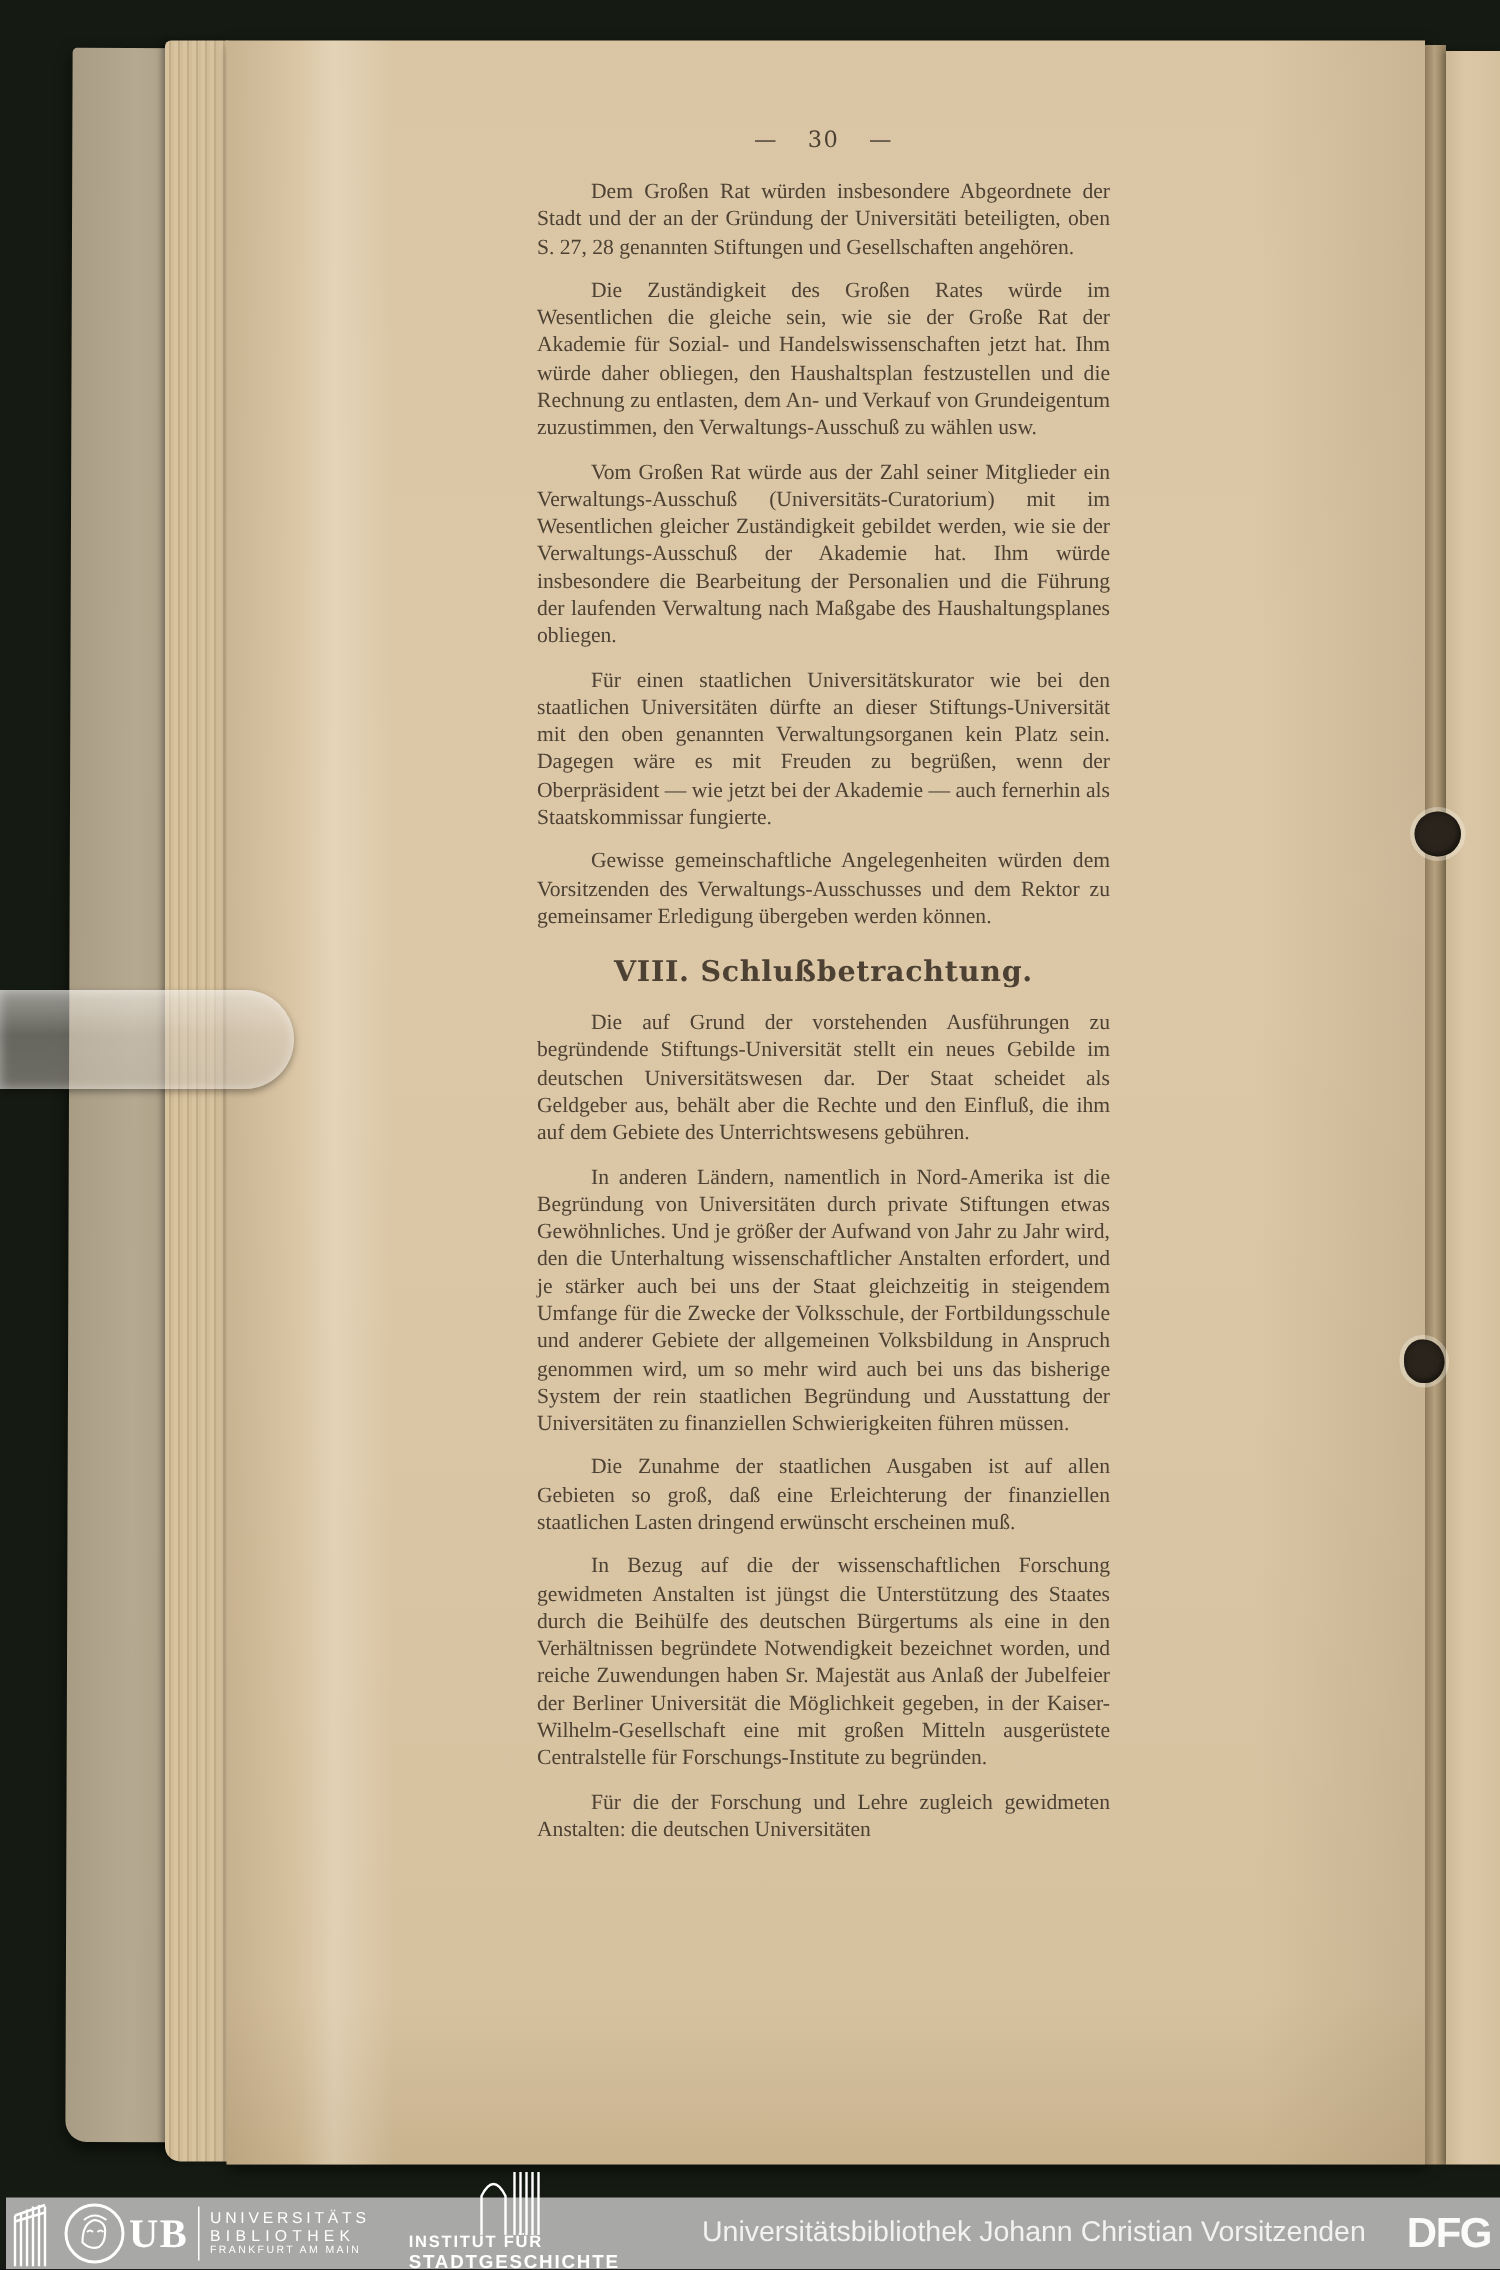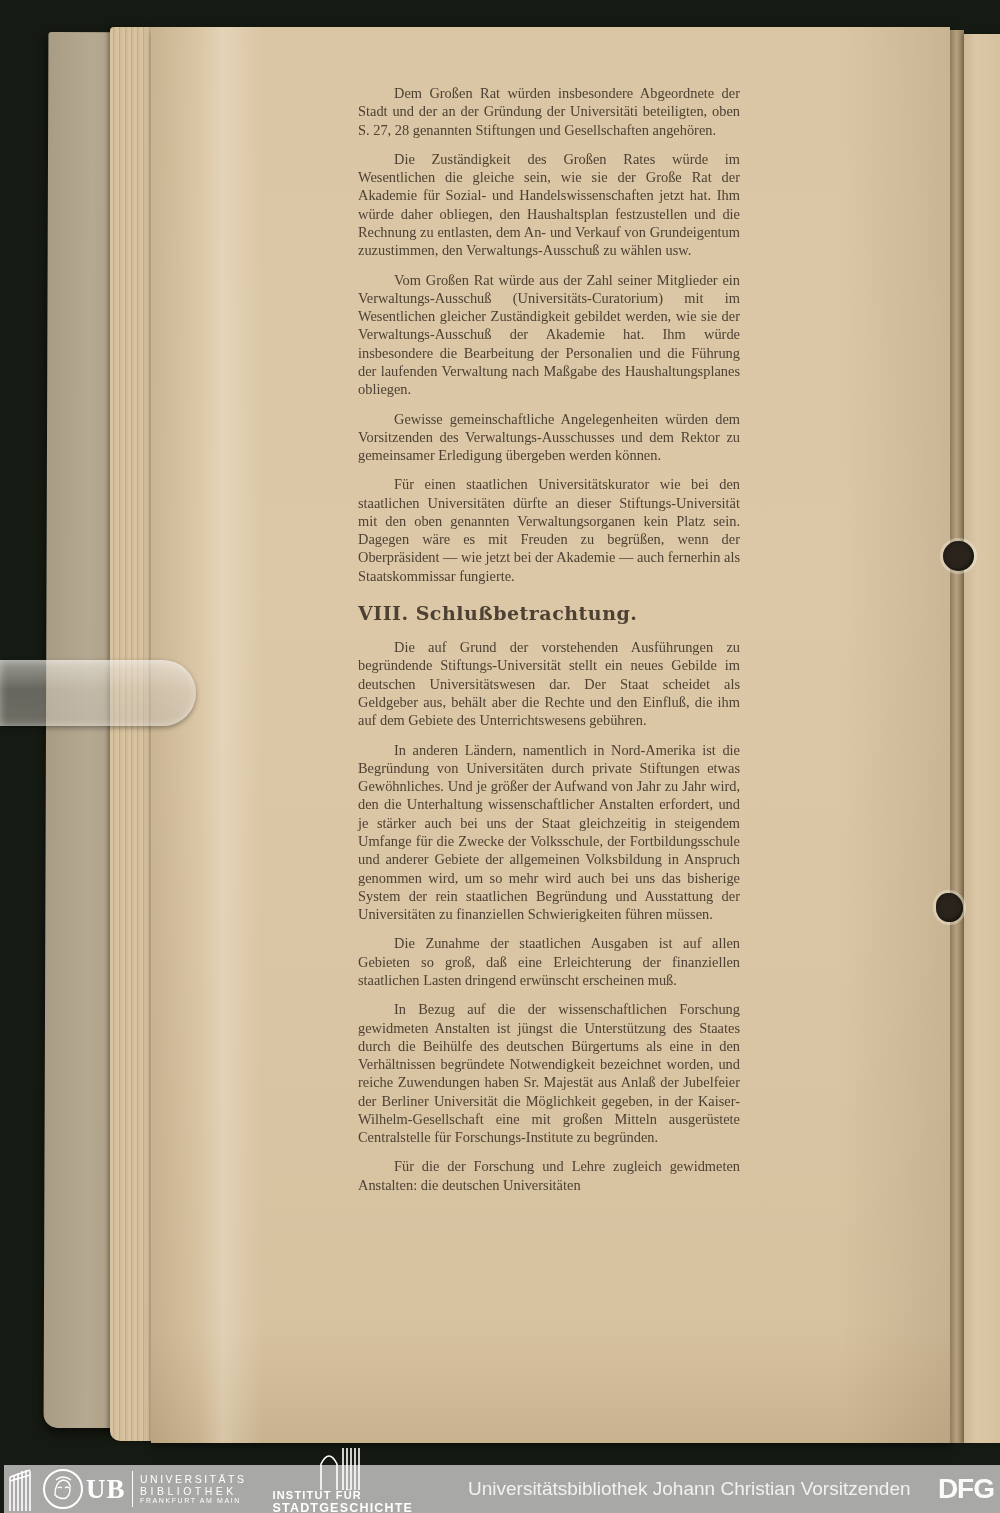--- a/index.html
+++ b/index.html
@@ -58,21 +58,21 @@
     font-family:"DejaVu Serif",serif;
     font-size:14.4px;line-height:1.27;
     text-align:justify;
   }
   .p-pagenum{
     text-align:center;text-indent:0;margin:0 0 16px 0;
     font-size:15px;letter-spacing:1px;word-spacing:14px;
   }
   .p-par{margin:0 0 11px 0;text-indent:36px;font-family:Liberation Serif, serif;}
   .p-heading{
-    text-align:left;text-indent:0;font-weight:bold;
+    text-align:center;text-indent:0;font-weight:bold;
     font-size:19px;margin:16px 0 13px 0;letter-spacing:.5px;
   }
   
   .footer{
     position:absolute;left:4px;bottom:0;width:1000px;height:48px;
     background:#a8a8a6;display:flex;align-items:center;
   }
   .footer svg{display:block;}
   .ub-group{display:flex;align-items:center;margin-left:4px;}
   .ub-abbr{
@@ -107,26 +107,27 @@
   <div class="under-page"></div>
   <div class="fore-edge"></div>
   <div class="main-page"></div>
   <div class="gutter"></div>
   <div class="right-page"></div>
 
   <div class="punch-hole hole-top"></div>
   <div class="punch-hole hole-bottom"></div>
 
   <div class="text-block">
+    <p class="p-pagenum">— 30 —</p>
     <div id="blocks">
         <p class="p-par">Dem Großen Rat würden insbesondere Abgeordnete der Stadt und der an der Gründung der Universitäti beteiligten, oben S. 27, 28 genannten Stiftungen und Gesellschaften angehören.</p>
         <p class="p-par">Die Zuständigkeit des Großen Rates würde im Wesentlichen die gleiche sein, wie sie der Große Rat der Akademie für Sozial- und Handelswissenschaften jetzt hat. Ihm würde daher obliegen, den Haushaltsplan festzustellen und die Rechnung zu entlasten, dem An- und Verkauf von Grundeigentum zuzustimmen, den Verwaltungs-Ausschuß zu wählen usw.</p>
         <p class="p-par">Vom Großen Rat würde aus der Zahl seiner Mitglieder ein Verwaltungs-Ausschuß (Universitäts-Curatorium) mit im Wesentlichen gleicher Zuständigkeit gebildet werden, wie sie der Verwaltungs-Ausschuß der Akademie hat. Ihm würde insbesondere die Bearbeitung der Personalien und die Führung der laufenden Verwaltung nach Maßgabe des Haushaltungsplanes obliegen.</p>
+        <p class="p-par">Für einen staatlichen Universitätskurator wie bei den staatlichen Universitäten dürfte an dieser Stiftungs-Universität mit den oben genannten Verwaltungsorganen kein Platz sein. Dagegen wäre es mit Freuden zu begrüßen, wenn der Oberpräsident — wie jetzt bei der Akademie — auch fernerhin als Staatskommissar fungierte.</p>
         <p class="p-par">Gewisse gemeinschaftliche Angelegenheiten würden dem Vorsitzenden des Verwaltungs-Ausschusses und dem Rektor zu gemeinsamer Erledigung übergeben werden können.</p>
-        <p class="p-par">Für einen staatlichen Universitätskurator wie bei den staatlichen Universitäten dürfte an dieser Stiftungs-Universität mit den oben genannten Verwaltungsorganen kein Platz sein. Dagegen wäre es mit Freuden zu begrüßen, wenn der Oberpräsident — wie jetzt bei der Akademie — auch fernerhin als Staatskommissar fungierte.</p>
         <p class="p-heading">VIII. Schlußbetrachtung.</p>
         <p class="p-par">Die auf Grund der vorstehenden Ausführungen zu begründende Stiftungs-Universität stellt ein neues Gebilde im deutschen Universitätswesen dar. Der Staat scheidet als Geldgeber aus, behält aber die Rechte und den Einfluß, die ihm auf dem Gebiete des Unterrichtswesens gebühren.</p>
         <p class="p-par">In anderen Ländern, namentlich in Nord-Amerika ist die Begründung von Universitäten durch private Stiftungen etwas Gewöhnliches. Und je größer der Aufwand von Jahr zu Jahr wird, den die Unterhaltung wissenschaftlicher Anstalten erfordert, und je stärker auch bei uns der Staat gleichzeitig in steigendem Umfange für die Zwecke der Volksschule, der Fortbildungsschule und anderer Gebiete der allgemeinen Volksbildung in Anspruch genommen wird, um so mehr wird auch bei uns das bisherige System der rein staatlichen Begründung und Ausstattung der Universitäten zu finanziellen Schwierigkeiten führen müssen.</p>
         <p class="p-par">Die Zunahme der staatlichen Ausgaben ist auf allen Gebieten so groß, daß eine Erleichterung der finanziellen staatlichen Lasten dringend erwünscht erscheinen muß.</p>
         <p class="p-par">In Bezug auf die der wissenschaftlichen Forschung gewidmeten Anstalten ist jüngst die Unterstützung des Staates durch die Beihülfe des deutschen Bürgertums als eine in den Verhältnissen begründete Notwendigkeit bezeichnet worden, und reiche Zuwendungen haben Sr. Majestät aus Anlaß der Jubelfeier der Berliner Universität die Möglichkeit gegeben, in der Kaiser-Wilhelm-Gesellschaft eine mit großen Mitteln ausgerüstete Centralstelle für Forschungs-Institute zu begründen.</p>
         <p class="p-par">Für die der Forschung und Lehre zugleich gewidmeten Anstalten: die deutschen Universitäten</p>
       </div>
   </div>
 
   <div class="clip"></div>

